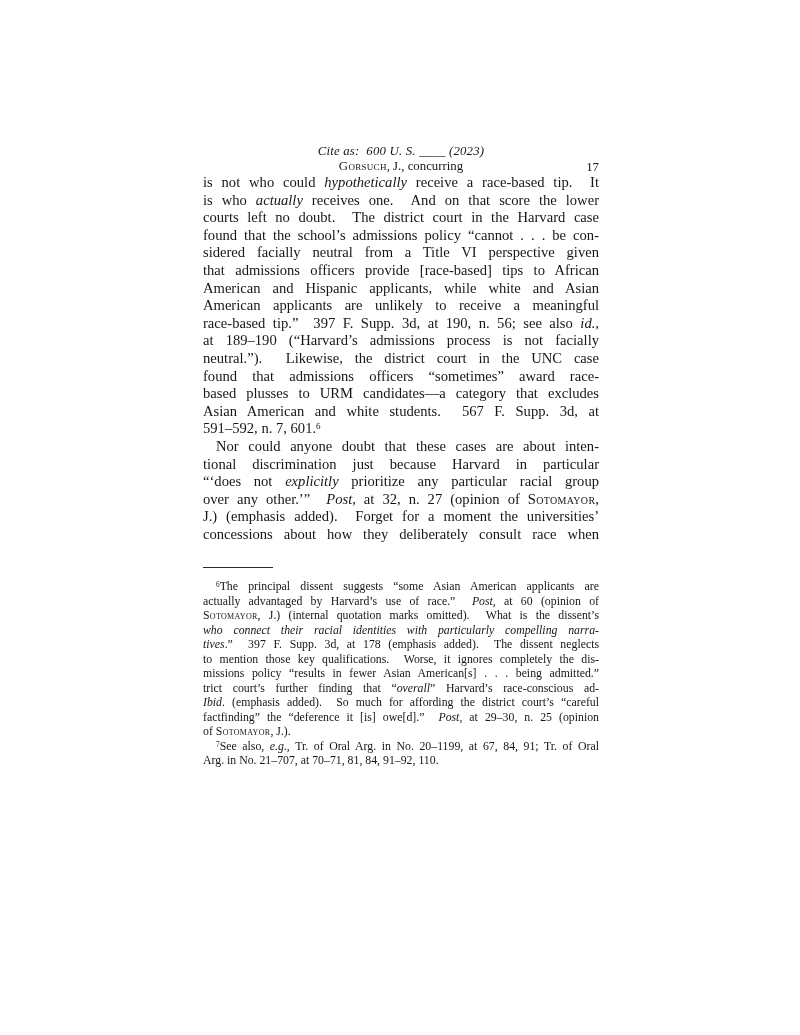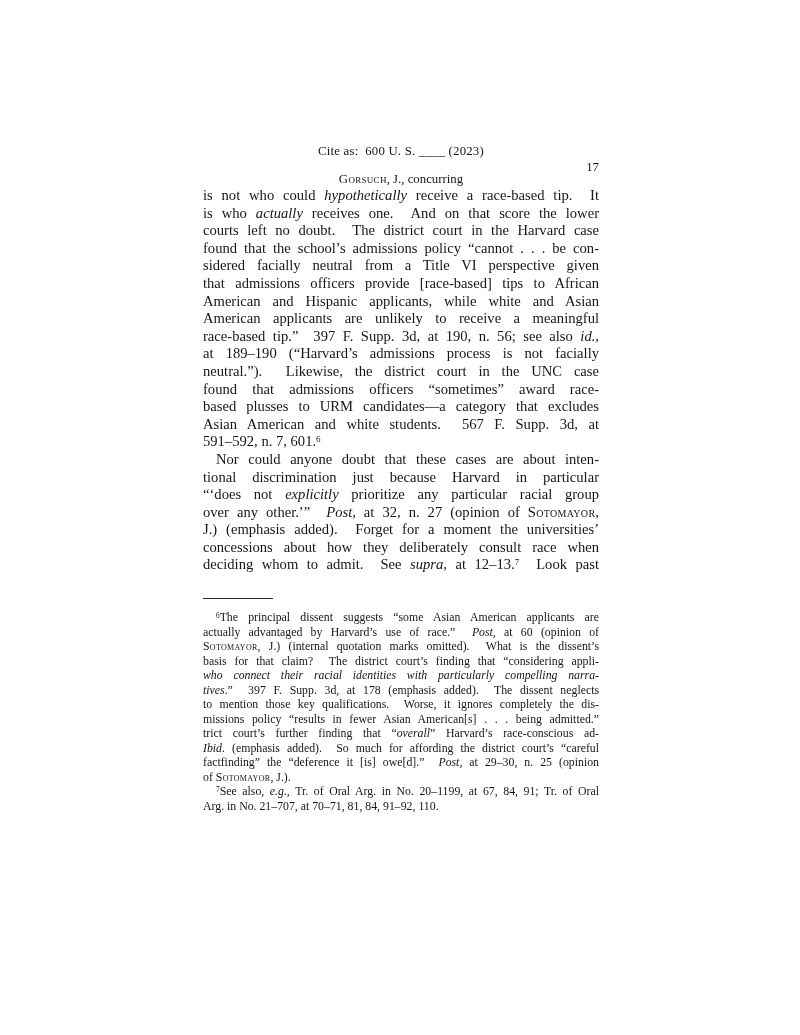--- a/index.html
+++ b/index.html
@@ -20,24 +20,23 @@
     left: 203px; top: 144px;
     width: 396px;
   }
   .header-row {
     position: relative;
     height: 15px;
     font-size: 12.8px;
     line-height: 15px;
     text-align: center;
   }
-  .cite { white-space: pre; letter-spacing: 0.2px; }
+  .cite { white-space: pre; letter-spacing: 0.2px; font-style: italic; }
   .page-number { position: absolute; right: 0; top: 16px; }
   .subheader {
-    margin-top: 13px;
     font-size: 12.8px;
     line-height: 15px;
     text-align: center;
   }
   .body-text {
     font-size: 14.6px;
     line-height: 17.6px;
   }
   .line {
     text-align: justify;
@@ -99,32 +98,30 @@
           <div class="line"><span>Asian American and white students.&nbsp; 567 F. Supp. 3d, at</span></div>
           <div class="line end"><span>591–592, n. 7, 601.</span><span class="sup">6</span></div>
         </div>
       <div class="paragraph">
           <div class="line ind"><span>Nor could anyone doubt that these cases are about inten-</span></div>
           <div class="line"><span>tional discrimination just because Harvard in particular</span></div>
           <div class="line"><span>“‘does not </span><span class="i">explicitly</span><span> prioritize any particular racial group</span></div>
           <div class="line"><span>over any other.’”&nbsp; </span><span class="i">Post,</span><span> at 32, n. 27 (opinion of </span><span class="sc">Sotomayor</span><span>,</span></div>
           <div class="line"><span>J.) (emphasis added).&nbsp; Forget for a moment the universities’</span></div>
           <div class="line"><span>concessions about how they deliberately consult race when</span></div>
-          <div class="line"><span>deciding whom to admit.&nbsp; See </span><span class="i">supra,</span><span> at 12–13.</span><span class="sup">7</span><span>&nbsp; Look past</span></div>
         </div>
     </div>
 
     <div class="fnrule"></div>
 
     <div class="footnotes">
       <div class="footnote">
           <div class="line ind"><span class="sup">6</span><span>The principal dissent suggests “some Asian American applicants are</span></div>
           <div class="line"><span>actually advantaged by Harvard’s use of race.”&nbsp; </span><span class="i">Post,</span><span> at 60 (opinion of</span></div>
           <div class="line"><span class="sc">Sotomayor</span><span>, J.) (internal quotation marks omitted).&nbsp; What is the dissent’s</span></div>
-          <div class="line"><span>basis for that claim?&nbsp; The district court’s finding that “considering appli-</span></div>
           <div class="line"><span class="i">who connect their racial identities with particularly compelling narra-</span></div>
           <div class="line"><span class="i">tives</span><span>.”&nbsp; 397 F. Supp. 3d, at 178 (emphasis added).&nbsp; The dissent neglects</span></div>
           <div class="line"><span>to mention those key qualifications.&nbsp; Worse, it ignores completely the dis-</span></div>
           <div class="line"><span>missions policy “results in fewer Asian American[s] . . . being admitted.”</span></div>
           <div class="line"><span>trict court’s further finding that “</span><span class="i">overall</span><span>” Harvard’s race-conscious ad-</span></div>
           <div class="line"><span class="i">Ibid</span><span>. (emphasis added).&nbsp; So much for affording the district court’s “careful</span></div>
           <div class="line"><span>factfinding” the “deference it [is] owe[d].”&nbsp; </span><span class="i">Post,</span><span> at 29–30, n. 25 (opinion</span></div>
           <div class="line end"><span>of </span><span class="sc">Sotomayor</span><span>, J.).</span></div>
         </div>
       <div class="footnote">

